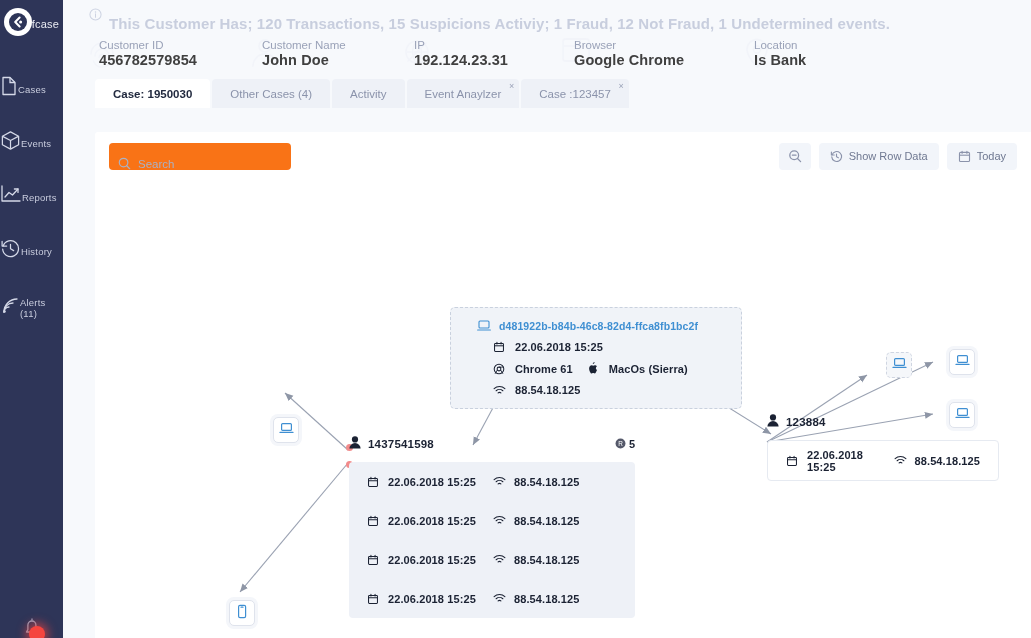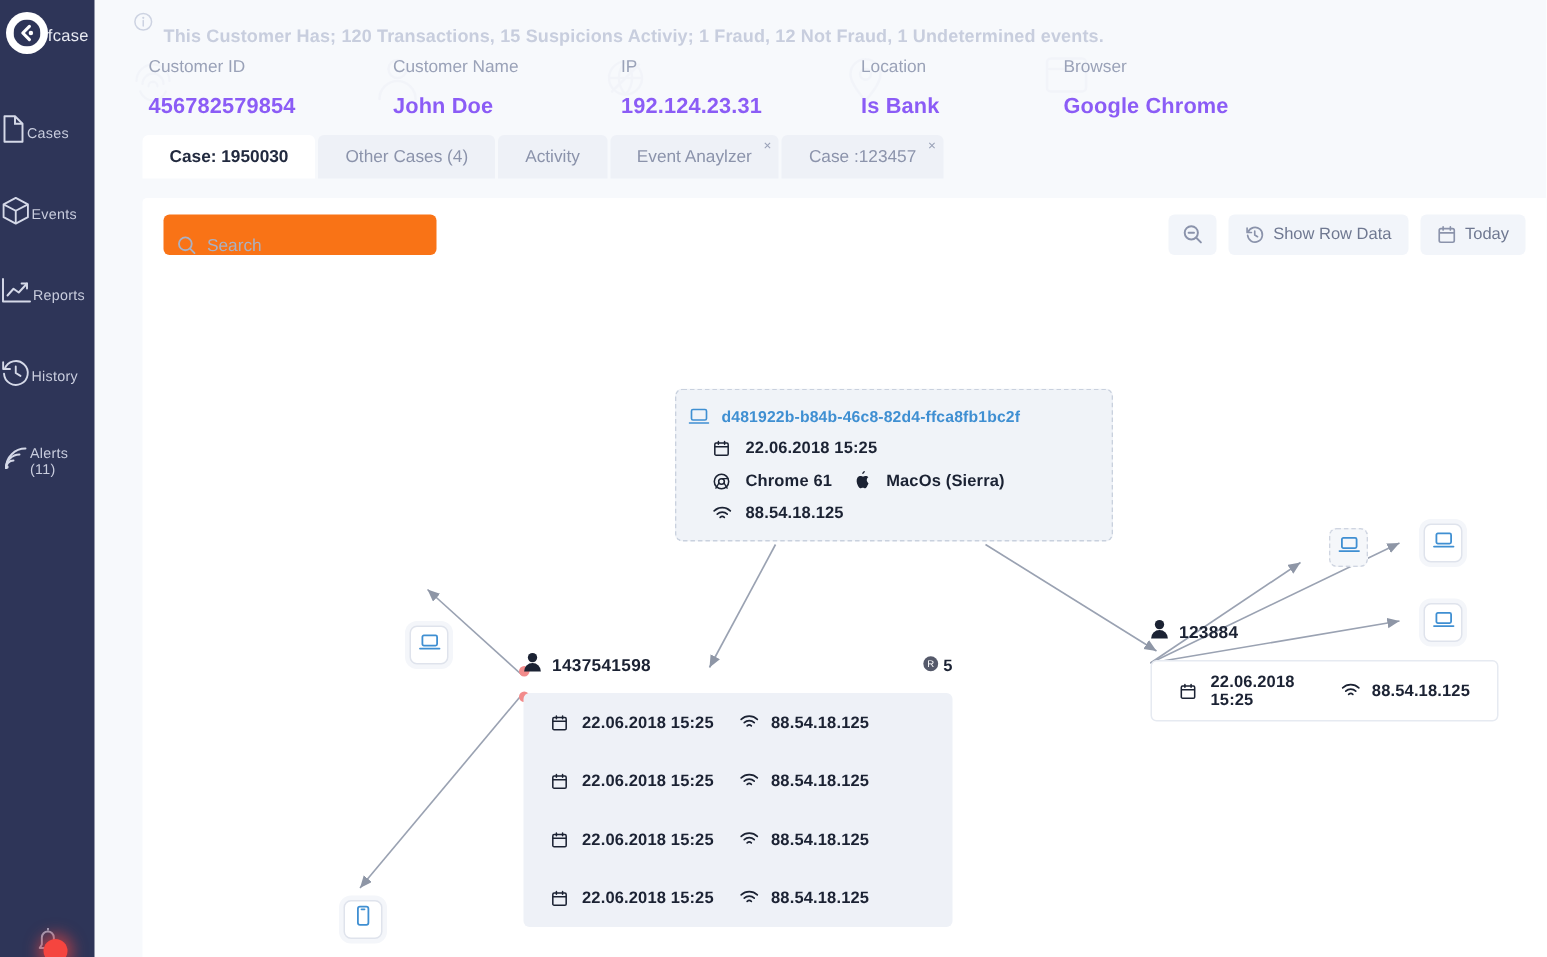--- a/index.html
+++ b/index.html
@@ -43,28 +43,28 @@
 
   
   .main { flex: 1; height: 638px; background: #f7f9fc; position: relative; }
 
   
   .info-strip {
     height: 29px; display: flex; align-items: center; padding-left: 26px;
     background: #f7f9fc;
   }
   .info-strip .i-ico { margin-right: 7px; display: flex; }
-  .info-text { font-size: 12px; color: #c8cede; letter-spacing: .1px; font-weight: bold; margin-top: 18px; }
+  .info-text { font-size: 15px; color: #c8cede; letter-spacing: .1px; font-weight: bold; margin-top: 18px; }
 
   
   .header-cards { display: flex; padding: 6px 1px 10px 22px; position: relative; }
   .hcard { position: relative; padding: 4px 0 0 14px; }
   .hcard .wm { position: absolute; left: 0px; top: 0px; opacity: .5; }
   .hcard .h-label { font-size: 11.5px; color: #9aa2b8; position: relative; z-index: 2; }
-  .hcard .h-value { font-size: 14.5px; color: #8b5cf6; font-weight: bold; margin-top: 12px; position: relative; z-index: 2; letter-spacing: .1px; }
+  .hcard .h-value { font-size: 14.5px; color: #404040; font-weight: bold; margin-top: 1px; position: relative; z-index: 2; letter-spacing: .1px; }
   .hc-0 { width: 163px; } .hc-1 { width: 152px; } .hc-2 { width: 160px; }
   .hc-3 { width: 135px; } .hc-4 { width: 180px; }
 
   
   .tabs { display: flex; padding-left: 32px; align-items: flex-end; height: 30px; }
   .tab {
     position: relative; height: 29px; min-width: 72px; padding: 0 18px;
     display: flex; align-items: center; justify-content: center;
     font-size: 11.5px; color: #8b93ab; background: #eef1f7;
     border-radius: 4px 4px 0 0; margin-right: 2px; cursor: pointer; white-space: nowrap;
@@ -107,21 +107,22 @@
     width: 26px; height: 26px; border-radius: 5px;
     display: flex; align-items: center; justify-content: center;
     background: #ffffff; border: 1px solid #dfe3ec;
     box-shadow: 0 0 0 3px #f4f6fa;
   }
   .devtile.dashed { background: #f5f7fa; border: 1px dashed #cfd5e1; box-shadow: none; }
 
   
   .detail-card {
     width: 292px; background: #f0f3f8; border: 1px dashed #c9d1de; border-radius: 5px;
-    padding: 11px 14px 12px 8px;
+    padding: 11px 14px 12px 26px;
+    margin-top: 48px;
   }
   .detail-card .dc-row { display: flex; align-items: center; margin-bottom: 9px; }
   .detail-card .dc-row:last-child { margin-bottom: 0; }
   .dc-ico { width: 15px; display: flex; align-items: center; margin-right: 7px; flex: 0 0 15px; }
   .dc-title { font-size: 10.5px; color: #3f8fd2; font-weight: bold; letter-spacing: .1px; }
   .dc-text { font-size: 11px; color: #1b2233; font-weight: bold; letter-spacing: .1px; }
   .dc-sub { margin-left: 16px; display: flex; align-items: center; }
 
   
   .person-head { display: flex; align-items: center; }
@@ -268,42 +269,42 @@
             <circle cx="17" cy="17" r="11"></circle>
             <path d="M6 17 H28"></path>
             <path d="M17 6 a16 16 0 0 1 0 22 a16 16 0 0 1 0-22"></path>
             <path d="M8 26 L26 8" stroke-linecap="round"></path>
           </svg>
         </span>
         <div class="h-label">IP</div>
         <div class="h-value">192.124.23.31</div>
       </div>
 
-      <div class="hcard hc-3">
-        <span class="wm">
-          <svg width="34" height="34" viewBox="0 0 34 34" fill="none" stroke="#eef1f8" stroke-width="1.8">
-            <path d="M17 32 C17 32 27 21.5 27 14.5 A10 10 0 0 0 7 14.5 C7 21.5 17 32 17 32 Z" stroke-linejoin="round"></path>
-            <circle cx="17" cy="14.5" r="3.6"></circle>
-          </svg>
-        </span>
-        <div class="h-label">Location</div>
-        <div class="h-value">Is Bank</div>
-      </div>
-
       <div class="hcard hc-4">
         <span class="wm">
           <svg width="32" height="30" viewBox="0 0 32 30" fill="none" stroke="#eef1f8" stroke-width="1.8">
             <rect x="3" y="4" width="26" height="22" rx="2.5"></rect>
             <path d="M3 11 H29"></path>
             <path d="M20 4 V11"></path>
           </svg>
         </span>
         <div class="h-label">Browser</div>
         <div class="h-value">Google Chrome</div>
       </div>
+
+      <div class="hcard hc-3">
+        <span class="wm">
+          <svg width="34" height="34" viewBox="0 0 34 34" fill="none" stroke="#eef1f8" stroke-width="1.8">
+            <path d="M17 32 C17 32 27 21.5 27 14.5 A10 10 0 0 0 7 14.5 C7 21.5 17 32 17 32 Z" stroke-linejoin="round"></path>
+            <circle cx="17" cy="14.5" r="3.6"></circle>
+          </svg>
+        </span>
+        <div class="h-label">Location</div>
+        <div class="h-value">Is Bank</div>
+      </div>
     </div>
 
     <div class="tabs">
       <div class="tab active">
         <span>Case: 1950030</span>
       </div>
       <div class="tab">
         <span>Other Cases (4)</span>
       </div>
       <div class="tab">

